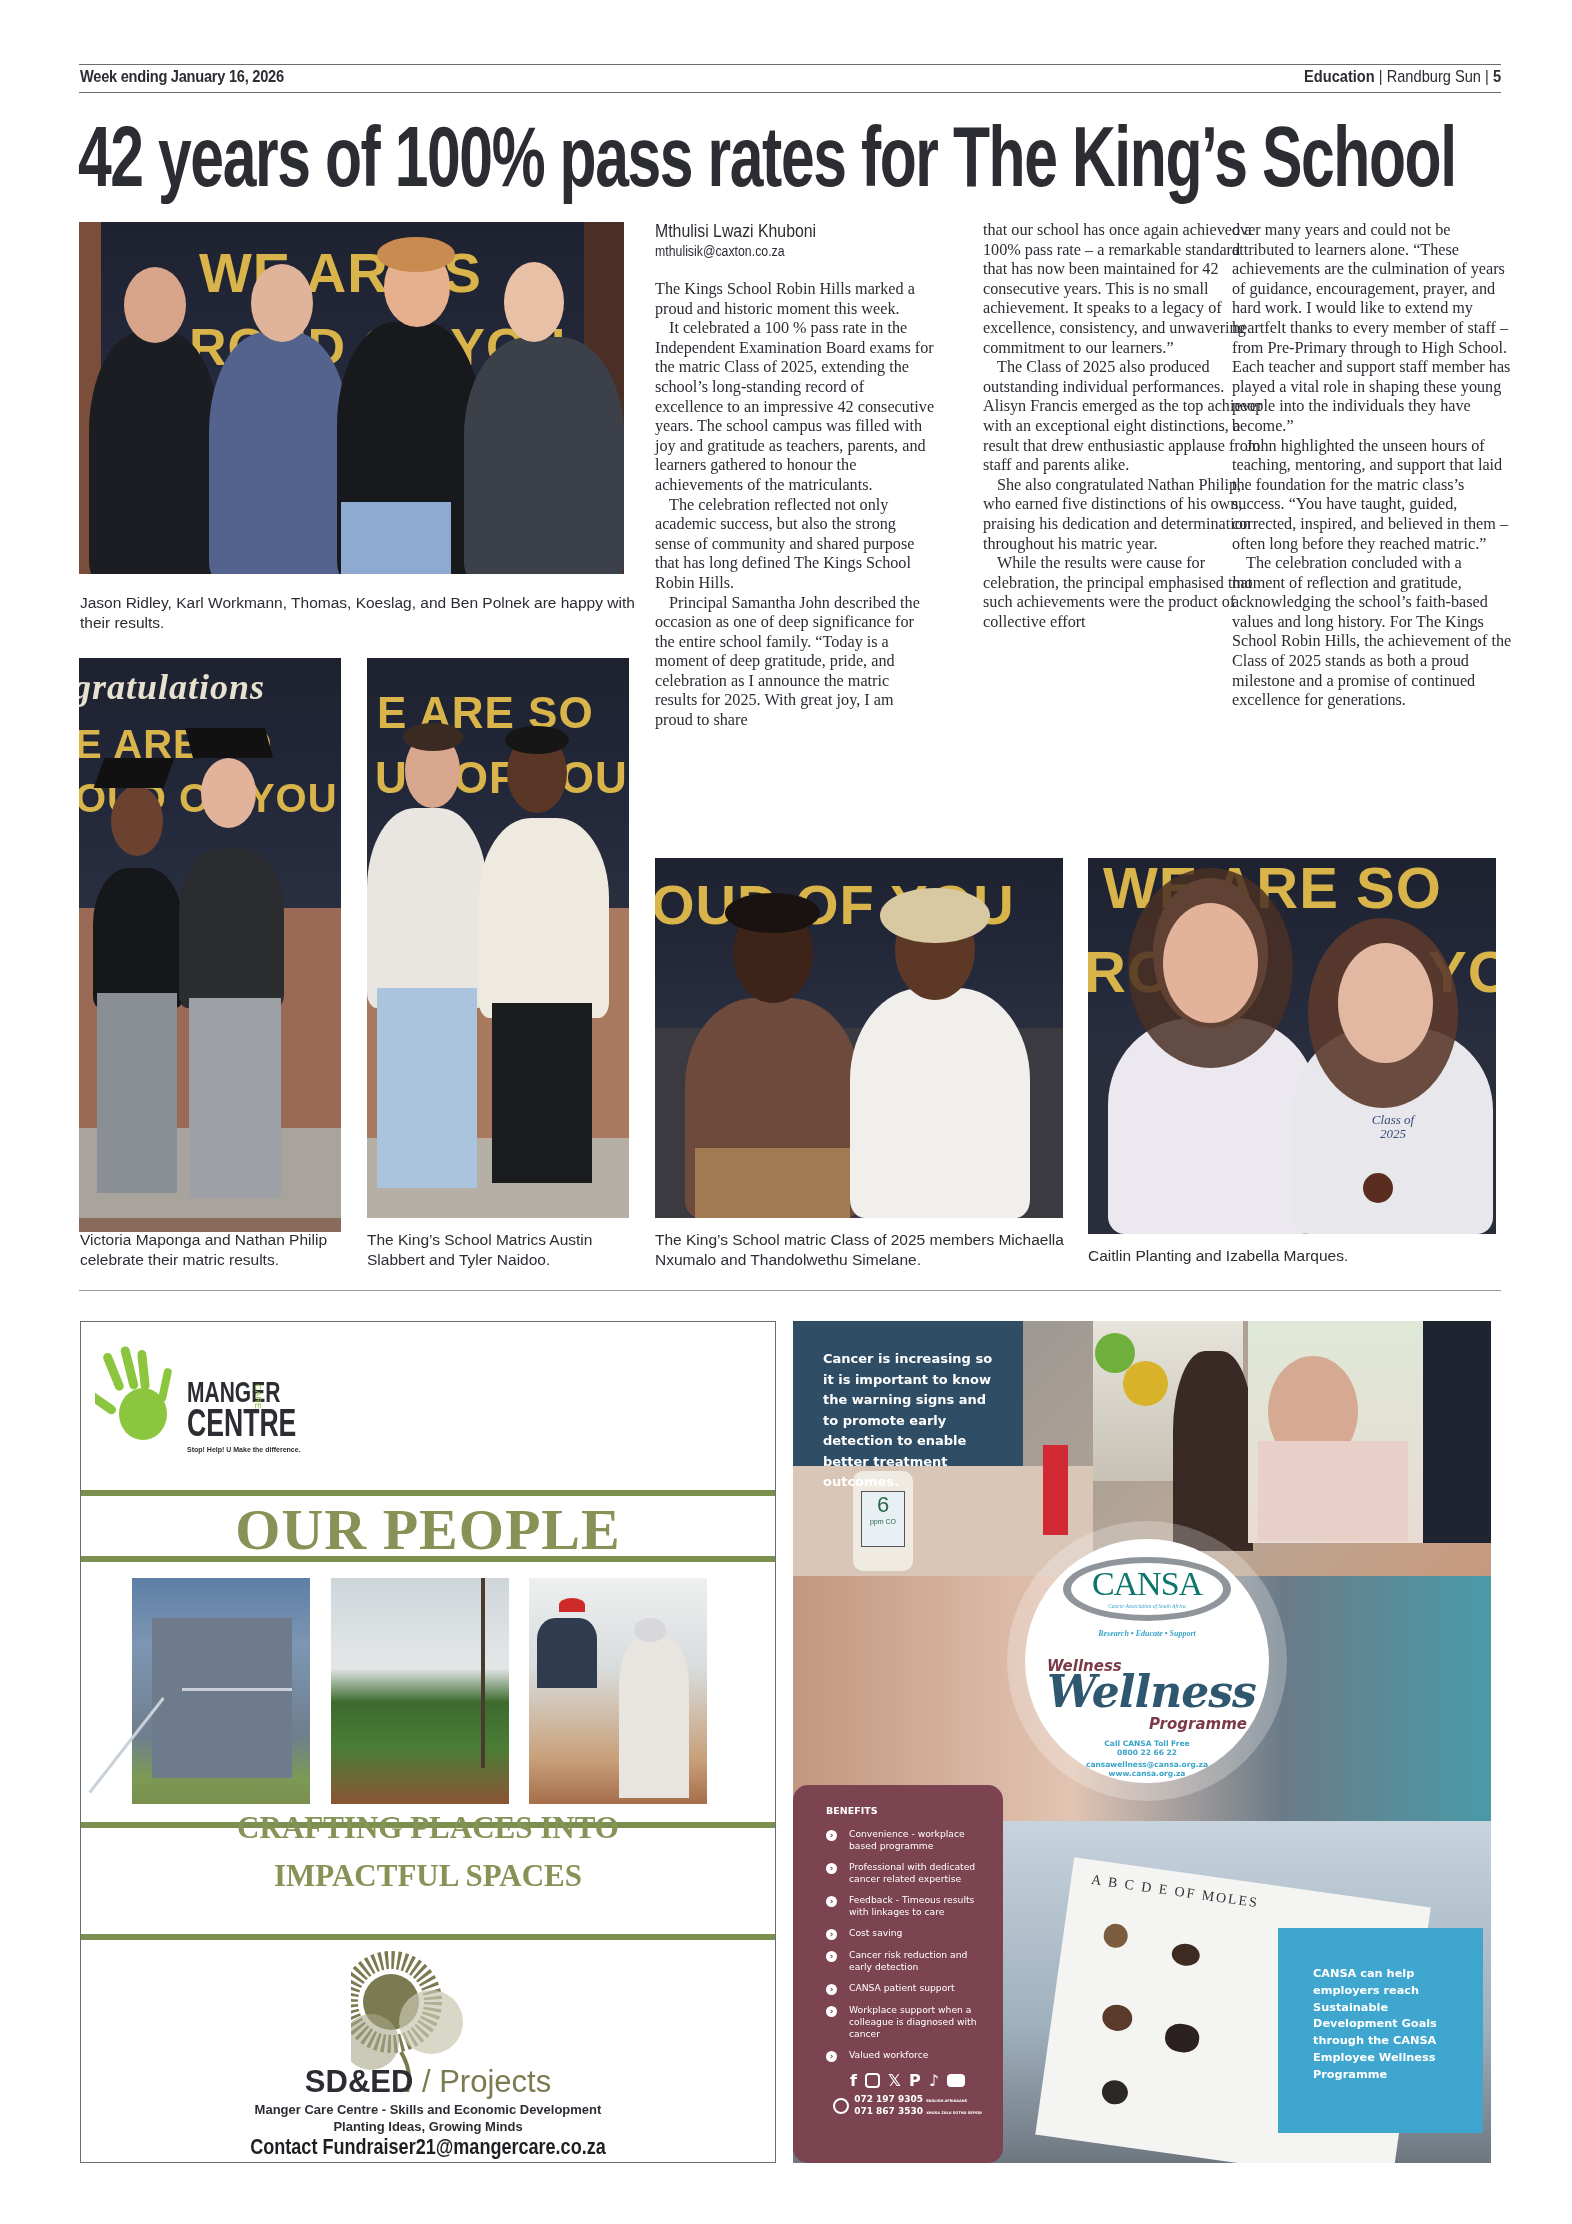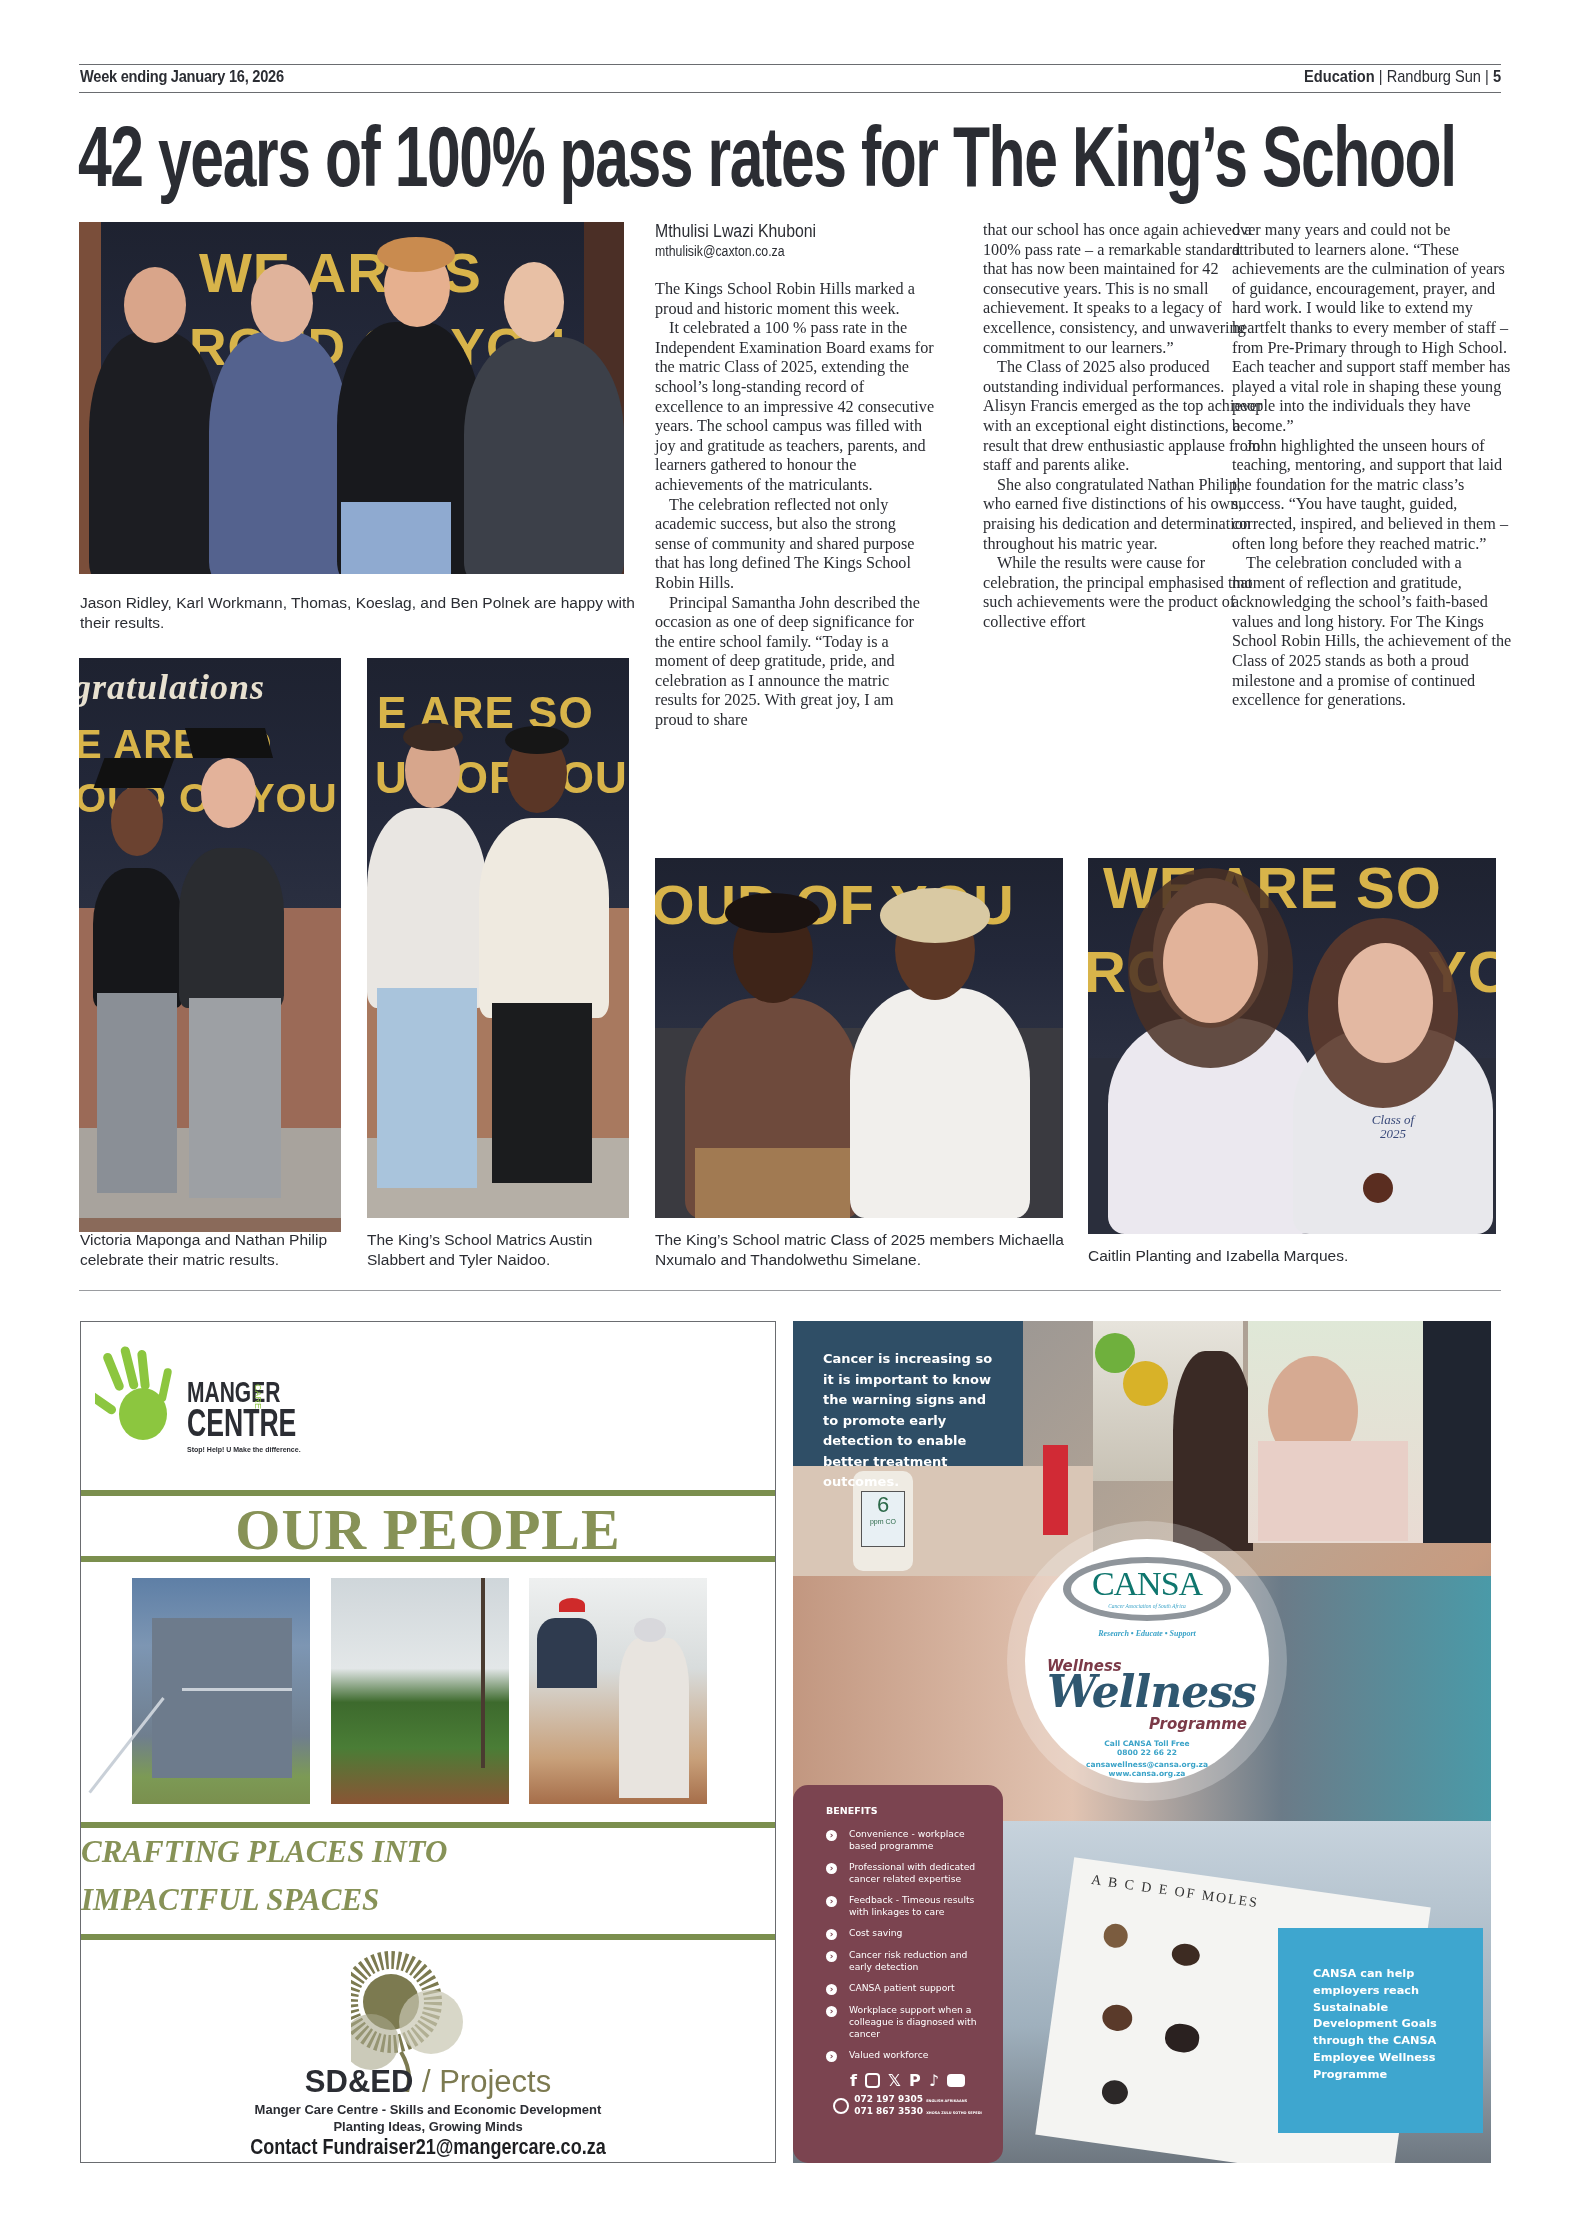--- a/index.html
+++ b/index.html
@@ -207,21 +207,21 @@
     <div style="position:absolute; left:150px; top:0; width:4px; height:190px; background:#4a3b30;"></div>
   </div>
   <div style="position:absolute; left:448px; top:256px; width:178px; height:226px; background:linear-gradient(180deg,#eef0f0 0%,#d8dcdc 40%,#c8a07a 80%,#a66e4a 100%);">
     <div style="position:absolute; left:8px; top:40px; width:60px; height:70px; background:#2f3b4f; border-radius:30% 30% 0 0;"></div>
     <div style="position:absolute; left:30px; top:20px; width:26px; height:14px; background:#cf2a2a; border-radius:50% 50% 0 0;"></div>
     <div style="position:absolute; left:90px; top:60px; width:70px; height:160px; background:#e8e4df; border-radius:30% 30% 0 0;"></div>
     <div style="position:absolute; left:105px; top:40px; width:32px; height:24px; background:#d8d8dc; border-radius:50%;"></div>
   </div>
 
   <div class="green-bar" style="top:500px;"></div>
-  <div style="position:absolute; left:0; right:0; top:506px; text-align:left; line-height:48px;font-style:italic;">
+  <div style="position:absolute; left:0; right:0; top:482px; text-align:center; line-height:48px;">
     <div class="serif-green" style="font-size:31px;">CRAFTING PLACES INTO</div>
     <div class="serif-green" style="font-size:31px;">IMPACTFUL SPACES</div>
   </div>
   <div class="green-bar" style="top:612px;"></div>
 
   <div style="position:absolute; left:270px; top:620px; width:130px; height:150px;">
     <svg width="130" height="150" viewBox="0 0 130 150">
       <circle cx="40" cy="60" r="42" fill="none" stroke="#7c7a50" stroke-width="18" stroke-dasharray="3 3"></circle>
       <circle cx="40" cy="60" r="28" fill="#7c7a50"></circle>
       <circle cx="80" cy="80" r="32" fill="#c8c6b0" opacity="0.7"></circle>

